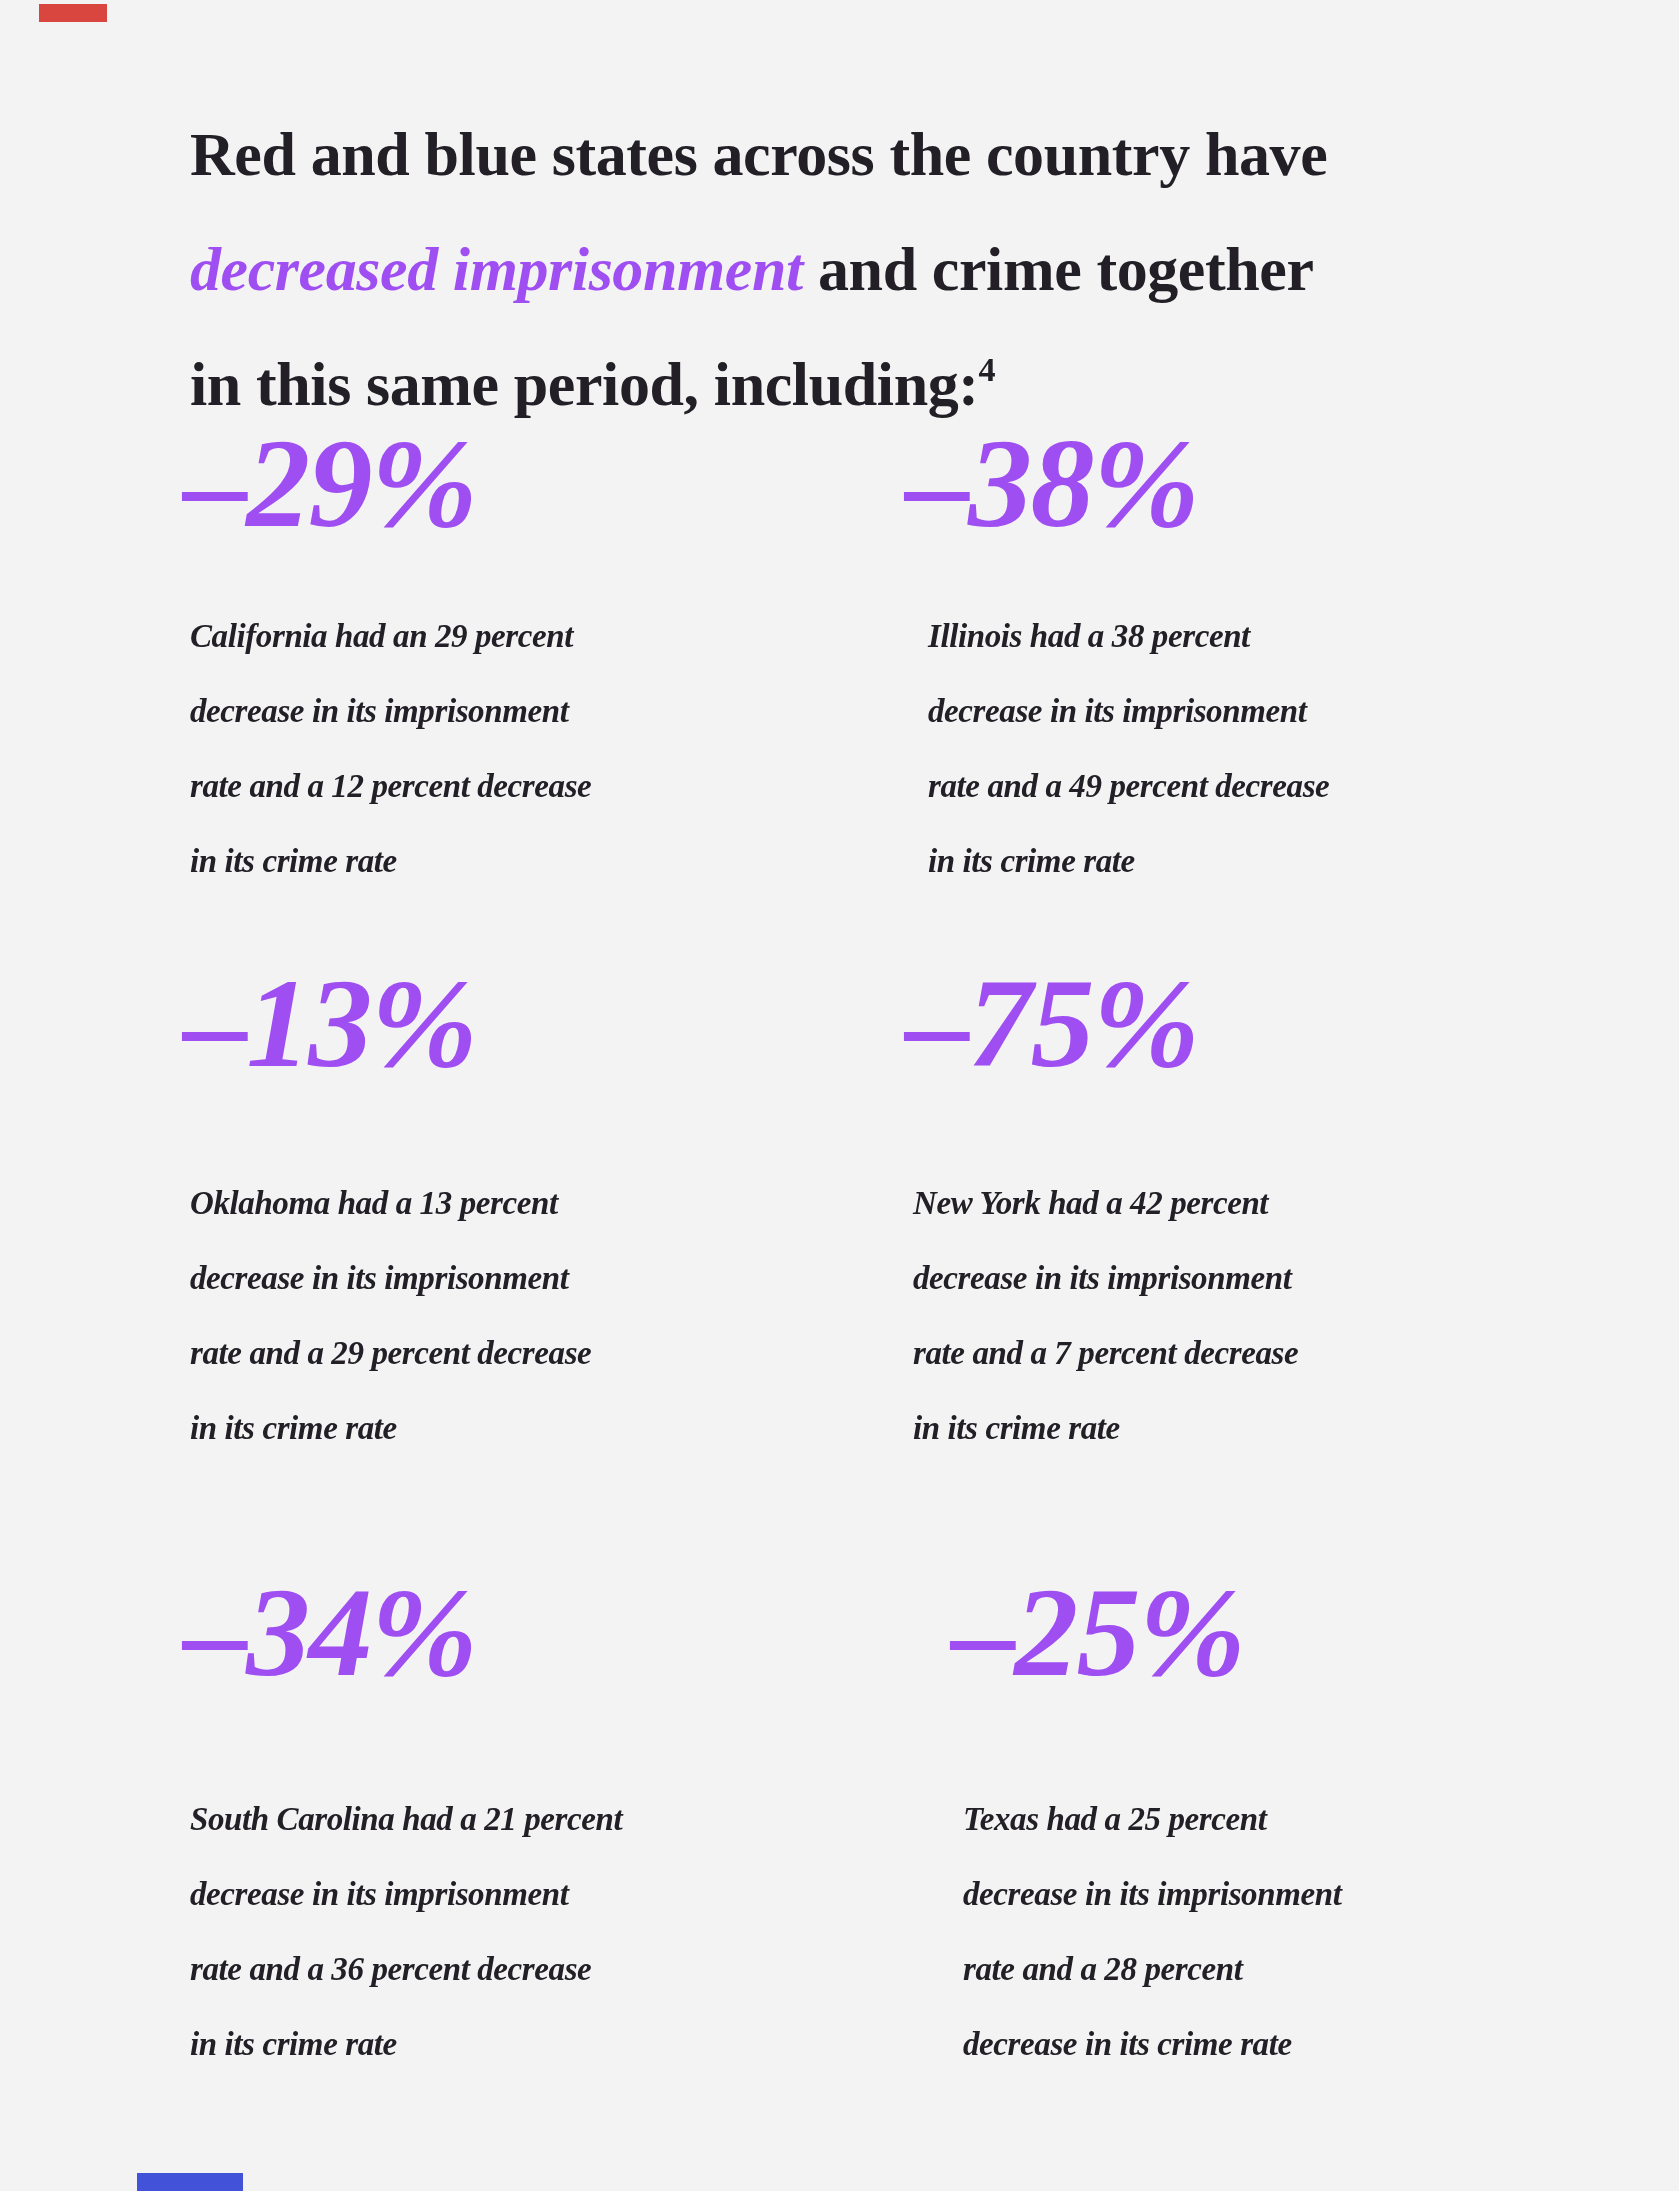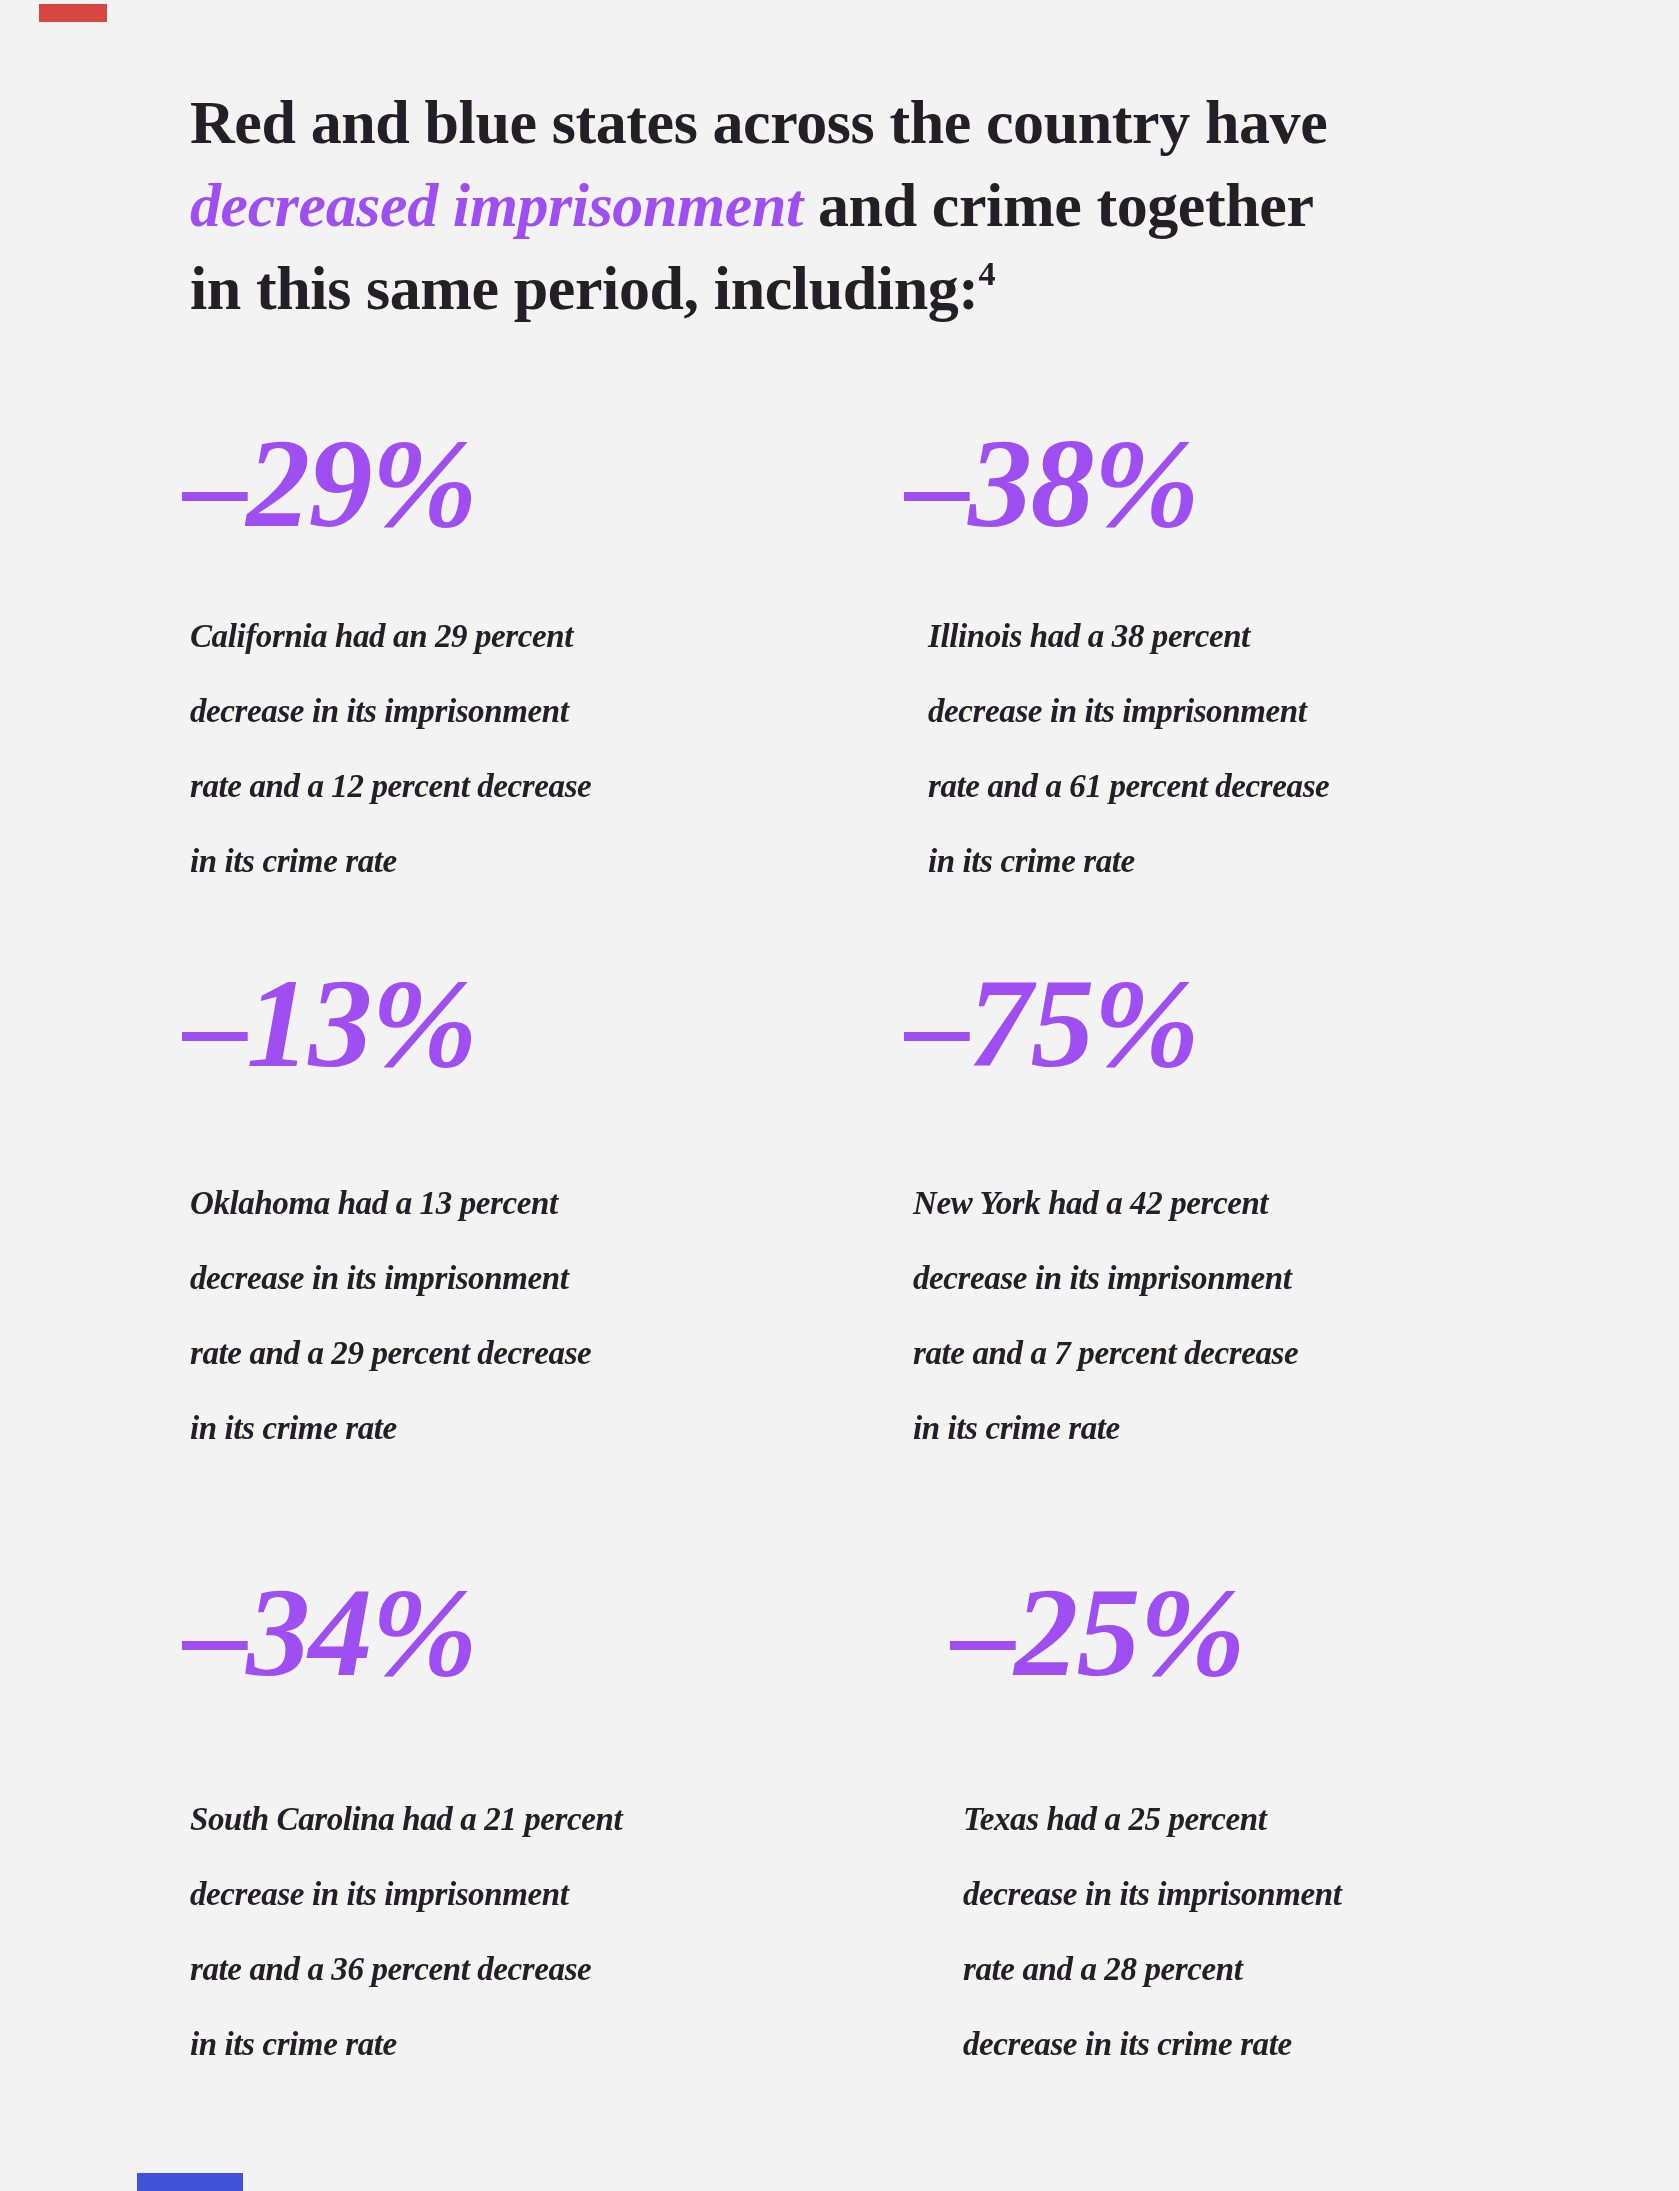--- a/index.html
+++ b/index.html
@@ -27,21 +27,21 @@
   .heading {
     position: absolute;
     left: 190px;
     top: 81px;
     font-size: 62px;
     line-height: 83px;
     font-weight: 700;
     letter-spacing: -0.4px;
     white-space: nowrap;
   }
-  .heading .line { display: block; }
+  .heading .line { display: block; margin-top: 32px; }
   .heading .highlight {
     color: var(--accent);
     font-style: italic;
   }
   .heading sup {
     font-size: 0.55em;
     line-height: 0;
     vertical-align: 24px;
   }
 
@@ -100,21 +100,21 @@
 
   <p class="stat-text txt-r1c1">
     <span class="line">California had an 29 percent</span>
     <span class="line">decrease in its imprisonment</span>
     <span class="line">rate and a 12 percent decrease</span>
     <span class="line">in its crime rate</span>
   </p>
   <p class="stat-text txt-r1c2">
     <span class="line">Illinois had a 38 percent</span>
     <span class="line">decrease in its imprisonment</span>
-    <span class="line">rate and a 61 percent decrease</span>
+    <span class="line">rate and a 49 percent decrease</span>
     <span class="line">in its crime rate</span>
   </p>
 
   <div class="stat-value num-r2c1">–13%</div>
   <div class="stat-value num-r2c2">–75%</div>
 
   <p class="stat-text txt-r2c1">
     <span class="line">Oklahoma had a 13 percent</span>
     <span class="line">decrease in its imprisonment</span>
     <span class="line">rate and a 29 percent decrease</span>

